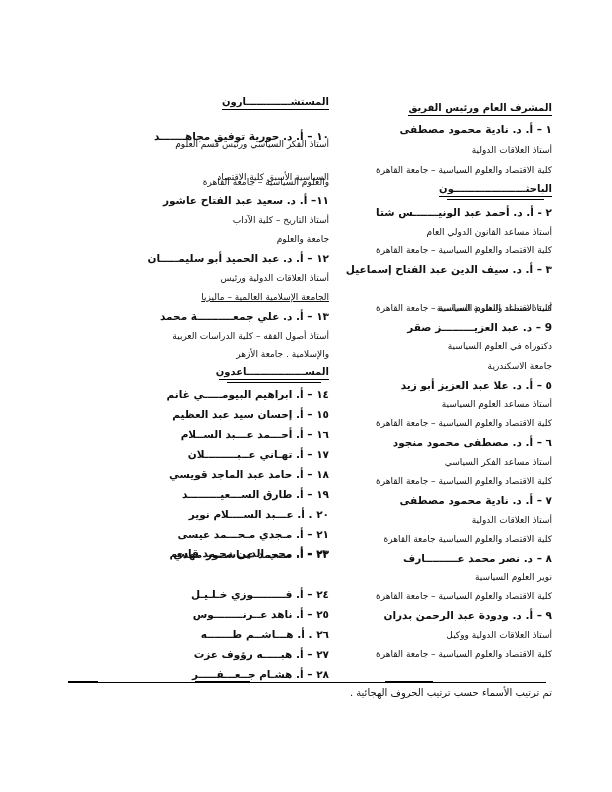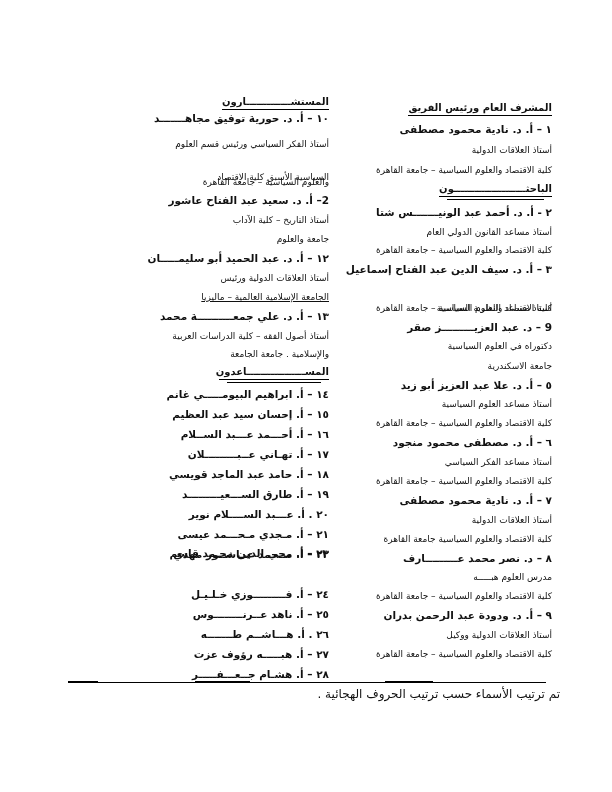--- a/index.html
+++ b/index.html
@@ -83,24 +83,24 @@
     .footnote-rule-thick.b {
       left: 195px;
       width: 55px;
     }
     .footnote-rule-thick.c {
       left: 385px;
       width: 48px;
     }
     .footnote {
       position: absolute;
-      right: 52px;
+      right: 60px;
       top: 687px;
       direction: rtl;
-      font-size: 12px;
+      font-size: 10px;
       white-space: nowrap;
     }
   </style>
 </head>
 <body>
 
 <div class="col col-right">
   <div class="heading" style="top:6px;">المشرف العام ورئيس الفريق</div>
 
   <div class="line name" style="top:27px;">١ – أ. د. نادية محمود مصطفى</div>
@@ -130,49 +130,49 @@
 
   <div class="line name" style="top:340px;">٦ – أ. د. مصطفى محمود منجود</div>
   <div class="line sub" style="top:360px;">أستاذ مساعد الفكر السياسي</div>
   <div class="line sub" style="top:379px;">كلية الاقتصاد والعلوم السياسية – جامعة القاهرة</div>
 
   <div class="line name" style="top:398px;">٧ – أ. د. نادية محمود مصطفى</div>
   <div class="line sub" style="top:418px;">أستاذ العلاقات الدولية</div>
   <div class="line sub" style="top:437px;">كلية الاقتصاد والعلوم السياسية   جامعة القاهرة</div>
 
   <div class="line name" style="top:456px;">٨ – د. نصر محمد عـــــــــارف</div>
-  <div class="line sub" style="top:475px;">مدرس العلوم هبـــــه</div>
+  <div class="line sub" style="top:475px;">نوير العلوم السياسية</div>
   <div class="line sub" style="top:494px;">كلية الاقتصاد والعلوم السياسية – جامعة القاهرة</div>
 
   <div class="line name" style="top:513px;">٩ – أ. د. ودودة عبد الرحمن بدران</div>
   <div class="line sub" style="top:533px;">أستاذ العلاقات الدولية ووكيل</div>
   <div class="line sub" style="top:552px;">كلية الاقتصاد والعلوم السياسية – جامعة القاهرة</div>
 </div>
 
 <div class="col col-left">
   <div class="heading" style="top:0px;">
     <span>المستشـــــــــــــارون</span>
   </div>
 
-  <div class="line name" style="top:16px;margin-left:44px;">١٠ – أ. د. حورية توفيق مجاهـــــــد</div>
+  <div class="line name" style="top:34px;margin-left:44px;">١٠ – أ. د. حورية توفيق مجاهـــــــد</div>
   <div class="line sub" style="top:42px;">أستاذ الفكر السياسي ورئيس قسم العلوم</div>
   <div class="line sub" style="top:75px;margin-left:6px;">السياسية الأسبق كلية الاقتصاد</div>
   <div class="line sub" style="top:80px;">والعلوم السياسية – جامعة القاهرة</div>
 
-  <div class="line name" style="top:98px;">2– أ. د. سعيد عبد الفتاح عاشور</div>
+  <div class="line name" style="top:98px;">١١– أ. د. سعيد عبد الفتاح عاشور</div>
   <div class="line sub" style="top:118px;">أستاذ التاريخ – كلية الآداب</div>
   <div class="line sub" style="top:137px;">جامعة والعلوم</div>
 
   <div class="line name" style="top:156px;">١٢ – أ. د. عبد الحميد أبو سليمـــــان</div>
   <div class="line sub" style="top:176px;">أستاذ العلاقات الدولية ورئيس</div>
   <div class="line sub" style="top:195px;text-decoration:underline;">الجامعة الإسلامية العالمية – ماليزيا</div>
 
   <div class="line name" style="top:214px;">١٣ – أ. د. علي جمعــــــــــة محمد</div>
   <div class="line sub" style="top:234px;">أستاذ أصول الفقه – كلية الدراسات العربية</div>
-  <div class="line sub" style="top:252px;">والإسلامية . جامعة الجامعة</div>
+  <div class="line sub" style="top:252px;">والإسلامية . جامعة الأزهر</div>
 
   <div class="heading" style="top:270px; width:110px;">
     <span>المســـــــــــــــــاعدون</span>
     <span class="rule2"></span>
   </div>
 
   <div class="line name" style="top:292px;">١٤ – أ. ابراهيم البيومـــــي غانم</div>
   <div class="line name" style="top:312px;">١٥ – أ. إحسان سيد عبد العظيم</div>
   <div class="line name" style="top:332px;margin-left:8px;">١٦ – أ. أحـــمد عـــبد الســلام</div>
   <div class="line name" style="top:352px;">١٧ – أ. تهـاني عــبـــــــــلان</div>

